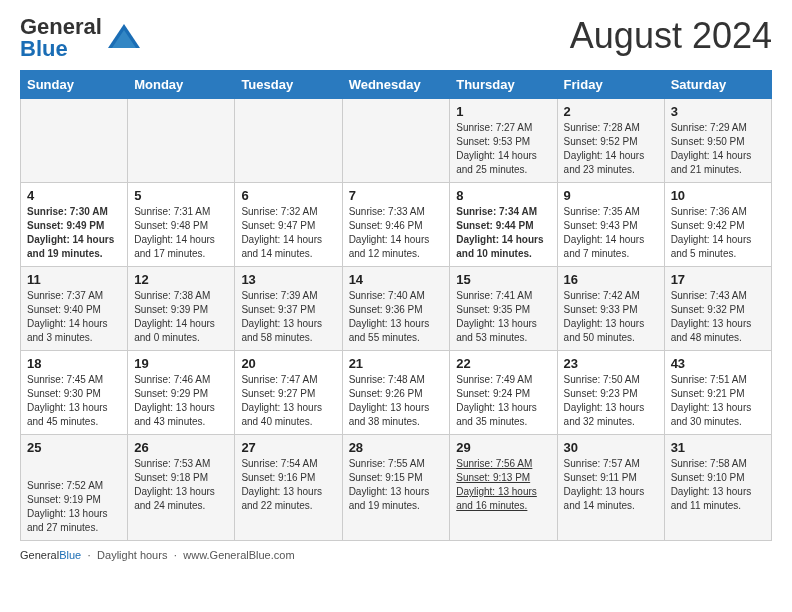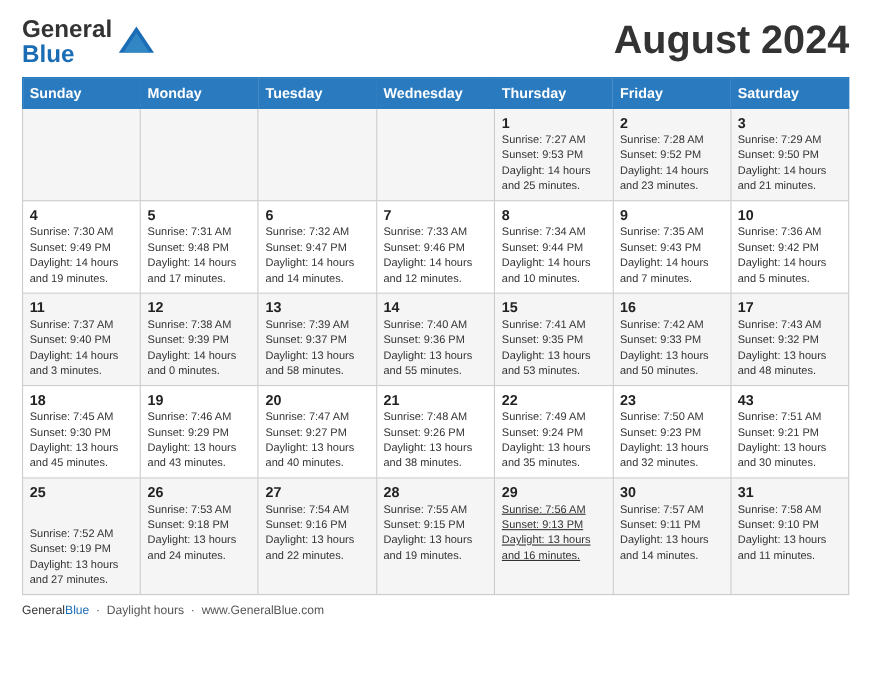--- a/index.html
+++ b/index.html
@@ -19,21 +19,21 @@
     .logo {
       display: flex;
       flex-direction: column;
       align-items: flex-start;
     }
     .title-block {
       text-align: right;
     }
     .main-title {
       font-size: 36px;
-      font-weight: bold;
+      font-weight: normal;
       color: #333;
       line-height: 1.1;
     }
     .subtitle {
       font-size: 15px;
       color: #555;
       margin-top: 2px;
     }
     table {
       width: 100%;
@@ -142,21 +142,21 @@
         <td>
           <span class="day-num">3</span>
           <div class="day-detail" style="white-space: pre-line;">Sunrise: 7:29 AM
 Sunset: 9:50 PM
 Daylight: 14 hours and 21 minutes.</div>
         </td>
       </tr>
       <tr>
         <td>
           <span class="day-num">4</span>
-          <div class="day-detail" style="white-space: pre-line;">Sunrise: 7:30 AM
+          <div class="day-detail" style="white-space: pre-line; font-weight: bold;">Sunrise: 7:30 AM
 Sunset: 9:49 PM
 Daylight: 14 hours and 19 minutes.</div>
         </td>
         <td>
           <span class="day-num">5</span>
           <div class="day-detail" style="white-space: pre-line;">Sunrise: 7:31 AM
 Sunset: 9:48 PM
 Daylight: 14 hours and 17 minutes.</div>
         </td>
         <td>
@@ -166,21 +166,21 @@
 Daylight: 14 hours and 14 minutes.</div>
         </td>
         <td>
           <span class="day-num">7</span>
           <div class="day-detail" style="white-space: pre-line;">Sunrise: 7:33 AM
 Sunset: 9:46 PM
 Daylight: 14 hours and 12 minutes.</div>
         </td>
         <td>
           <span class="day-num">8</span>
-          <div class="day-detail" style="white-space: pre-line;">Sunrise: 7:34 AM
+          <div class="day-detail" style="white-space: pre-line; font-weight: bold;">Sunrise: 7:34 AM
 Sunset: 9:44 PM
 Daylight: 14 hours and 10 minutes.</div>
         </td>
         <td>
           <span class="day-num">9</span>
           <div class="day-detail" style="white-space: pre-line;">Sunrise: 7:35 AM
 Sunset: 9:43 PM
 Daylight: 14 hours and 7 minutes.</div>
         </td>
         <td>

